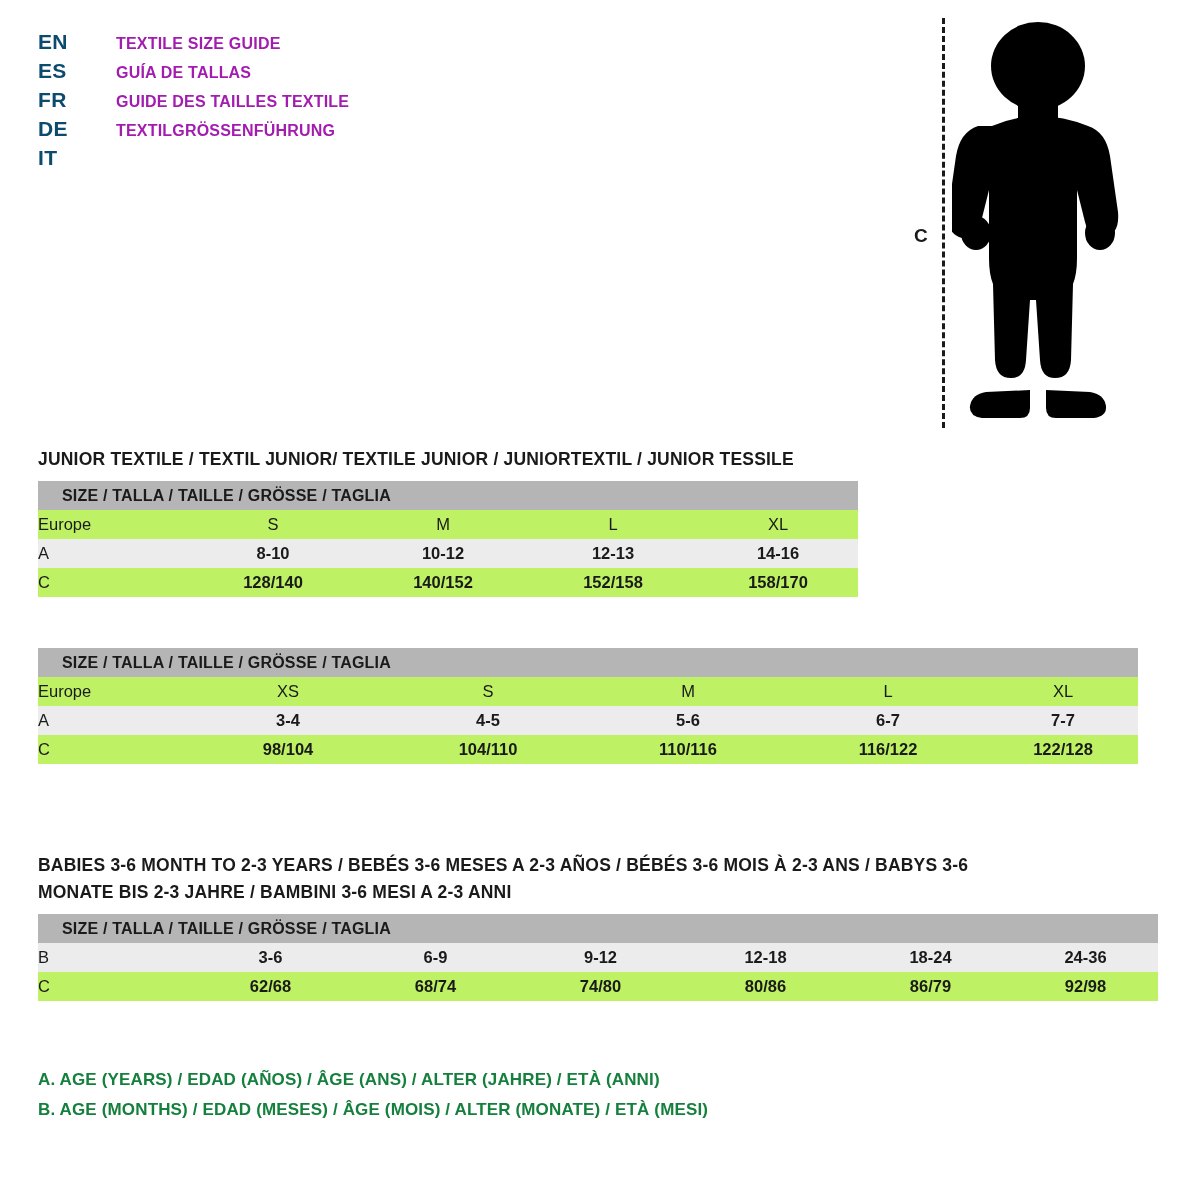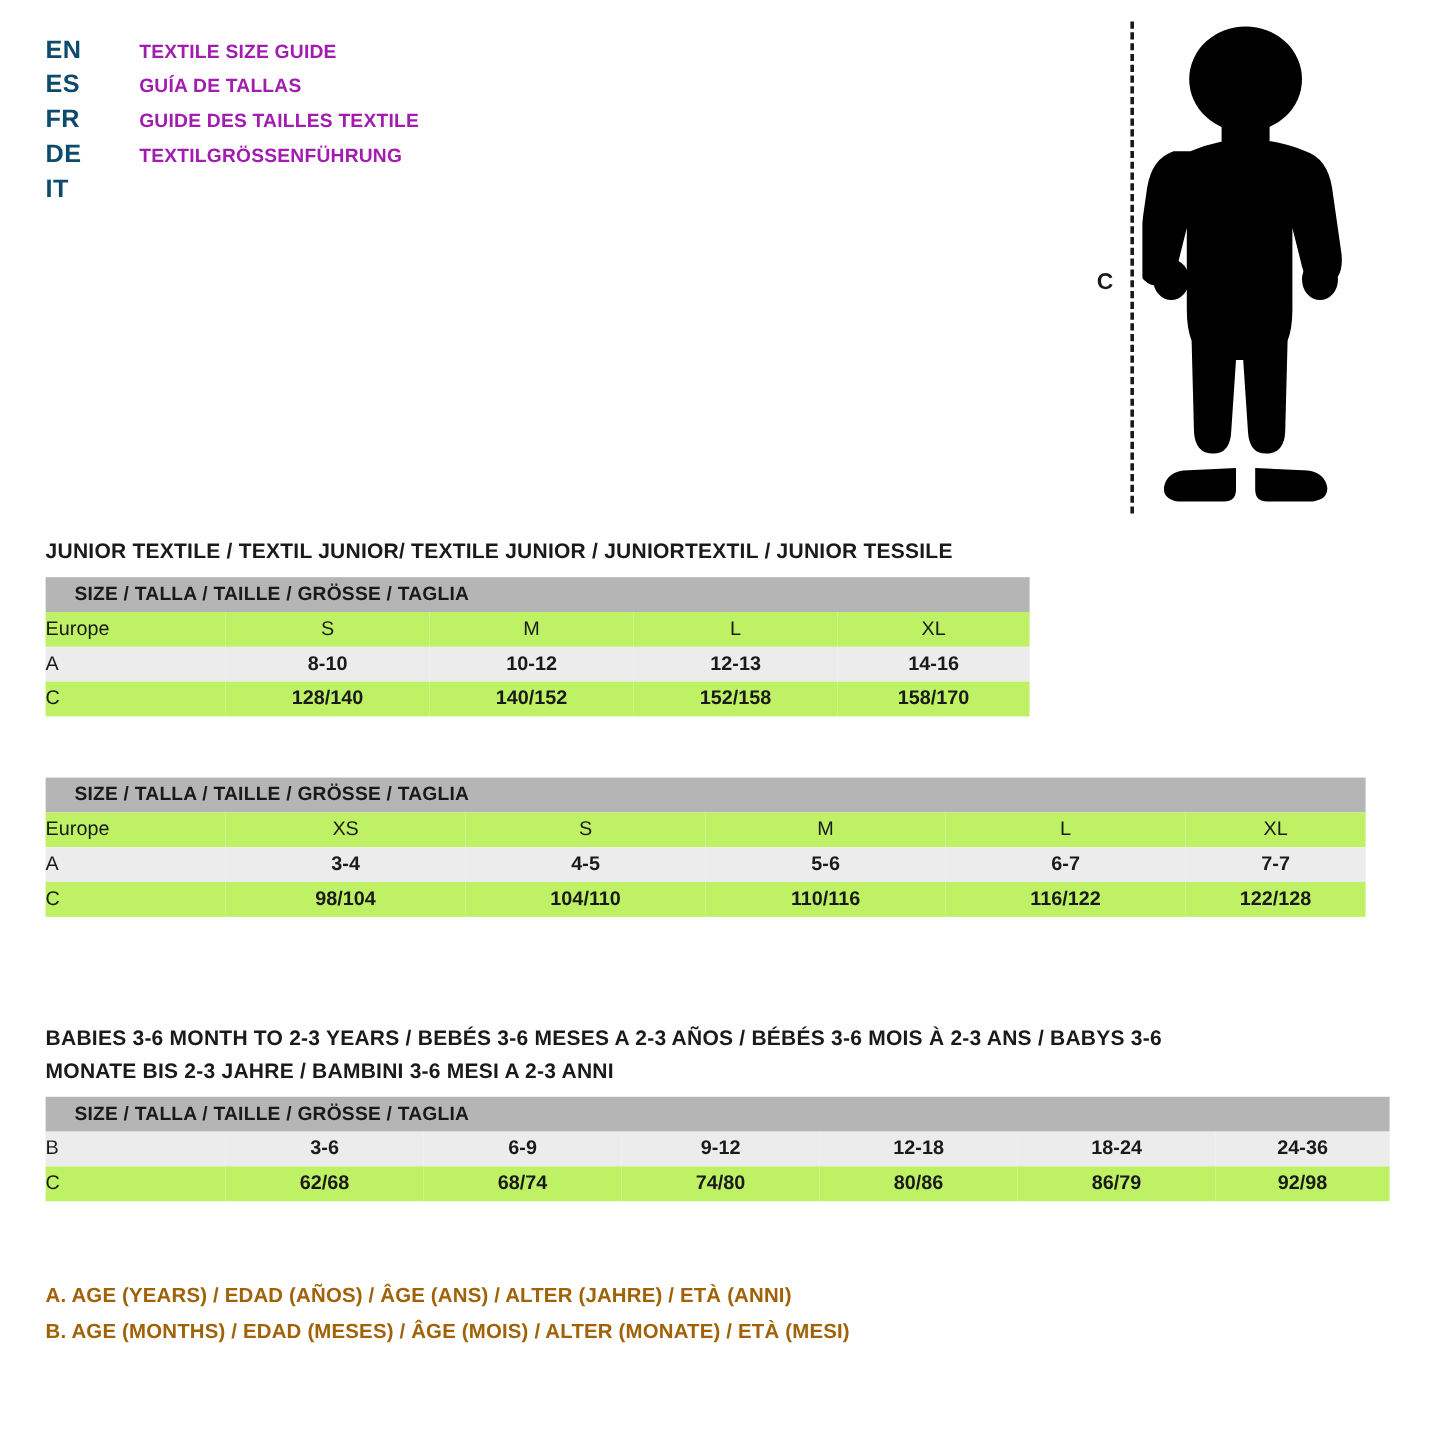--- a/index.html
+++ b/index.html
@@ -133,21 +133,21 @@
   
   .legend {
     position: absolute;
     left: 38px;
     width: 1100px;
   }
   .legend-line {
     font-size: 17px;
     font-weight: bold;
     letter-spacing: 0.15px;
-    color: #a16207;
+    color: #15803d;
     line-height: 30px;
     white-space: nowrap;
   }
 </style>
 </head>
 <body>
 
 <div class="page">
 
   <div class="lang-block">

